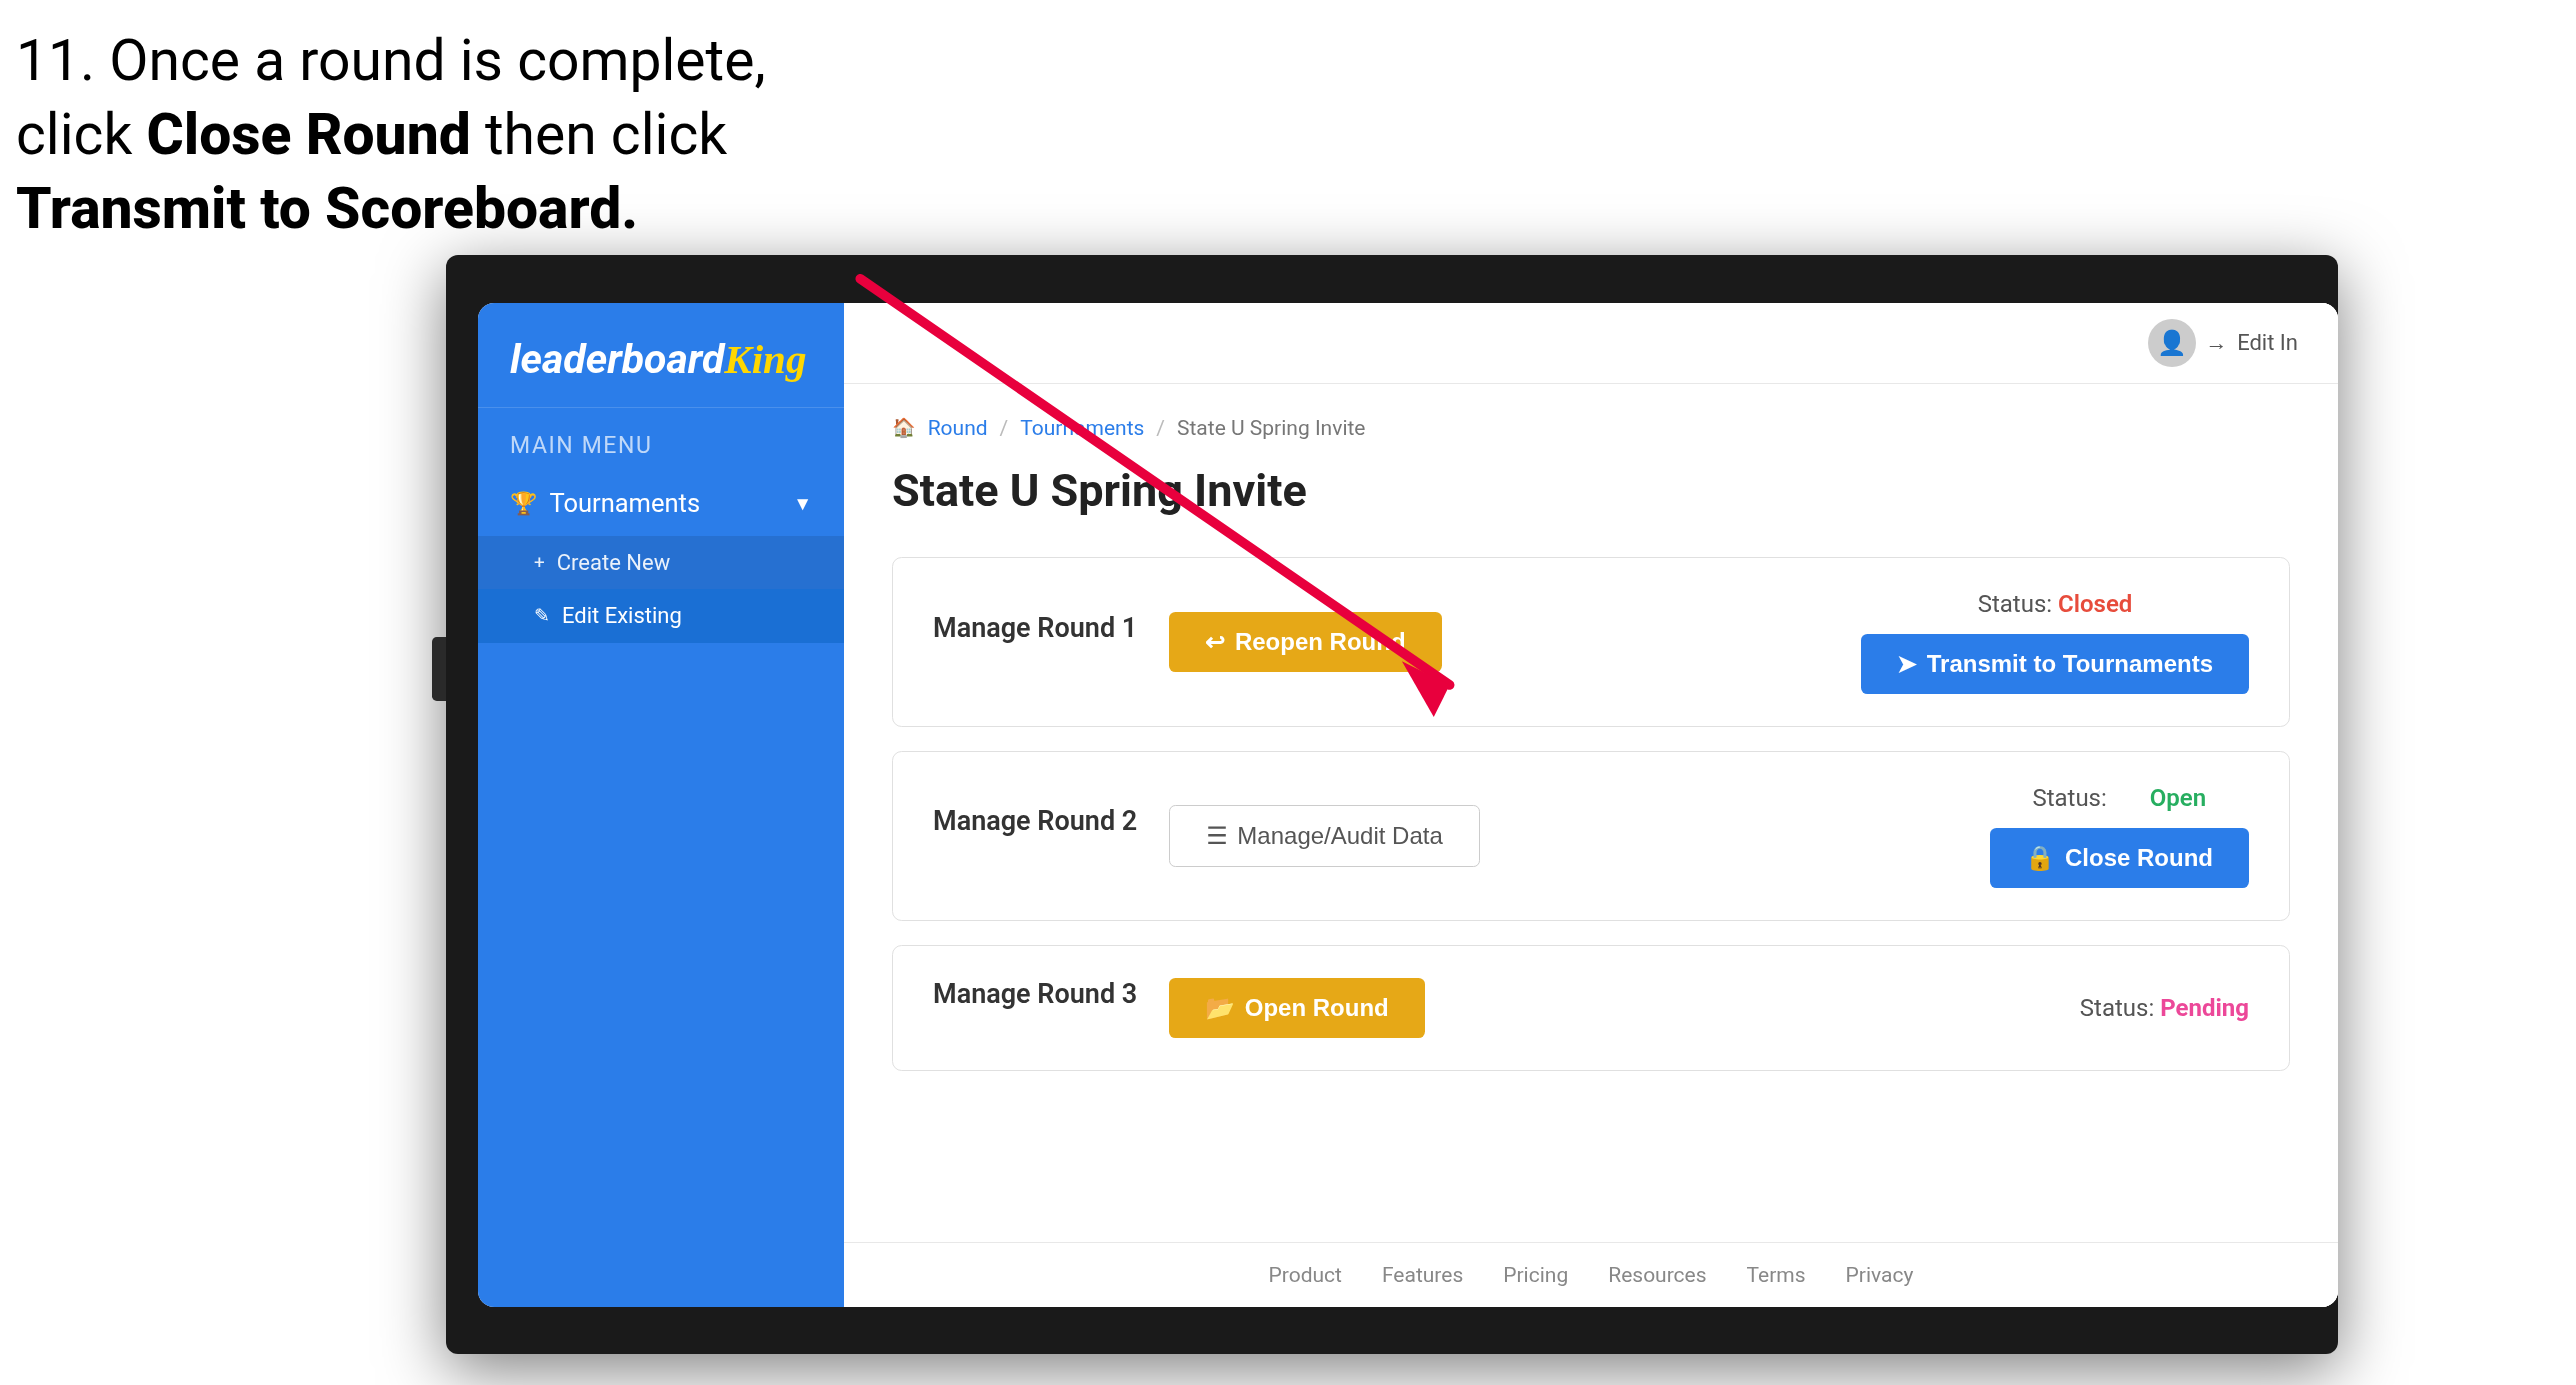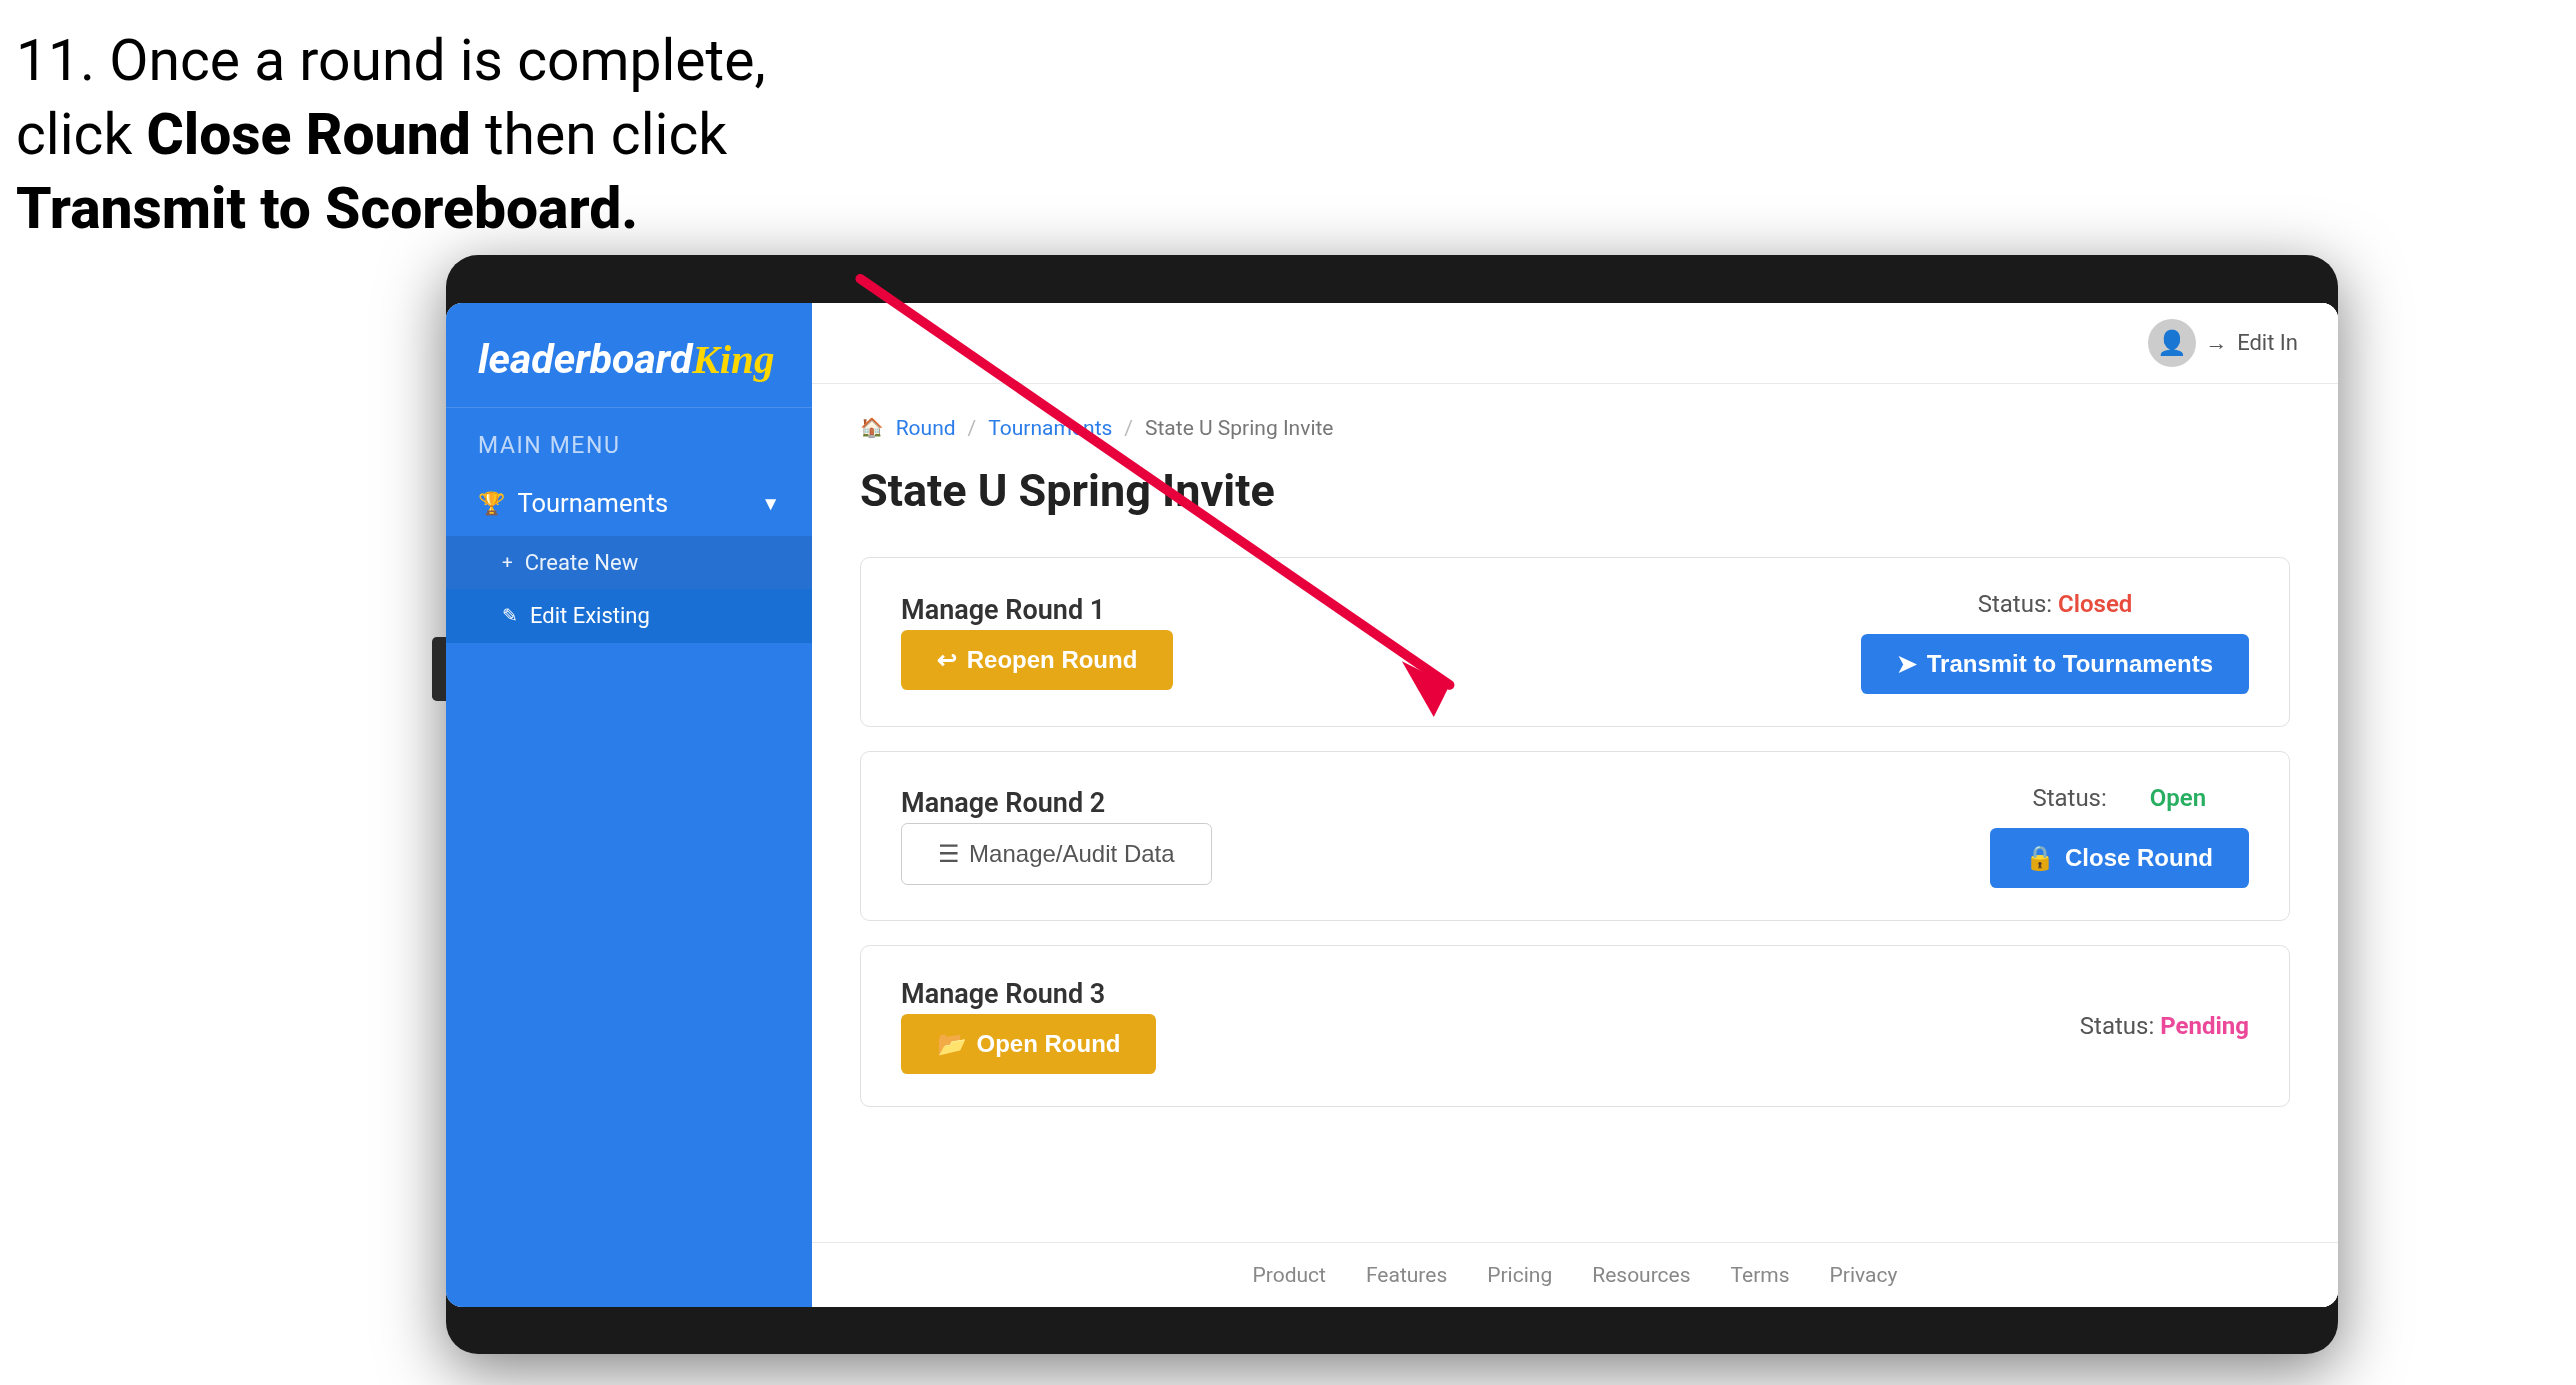--- a/index.html
+++ b/index.html
@@ -27,25 +27,26 @@
     }
 
     
     .tablet-frame {
       position: absolute;
       top: 255px;
       left: 446px;
       width: 1892px;
       height: 1099px;
       background: #1a1a1a;
-      border-radius: 32px;
+      border-radius: 12px;
       box-shadow: 0 16px 64px rgba(0,0,0,0.5);
       display: flex;
       align-items: center;
       justify-content: center;
+      padding-left: 32px;
     }
 
     
     .tablet-frame::before {
       content: '';
       position: absolute;
       left: -14.3px;
       top: 382px;
       width: 14.3px;
       height: 64px;
@@ -235,22 +236,21 @@
       padding: 32px 40px;
       margin-bottom: 24px;
       display: flex;
       align-items: center;
       justify-content: space-between;
       background: #fff;
     }
 
     .round-left {
       display: flex;
-      flex-direction: column;
-      gap: 4px;
+      gap: 32px;
     }
 
     .round-title {
       font-size: 27px;
       font-weight: 600;
       color: #333;
     }
 
     .round-right {
       display: flex;

